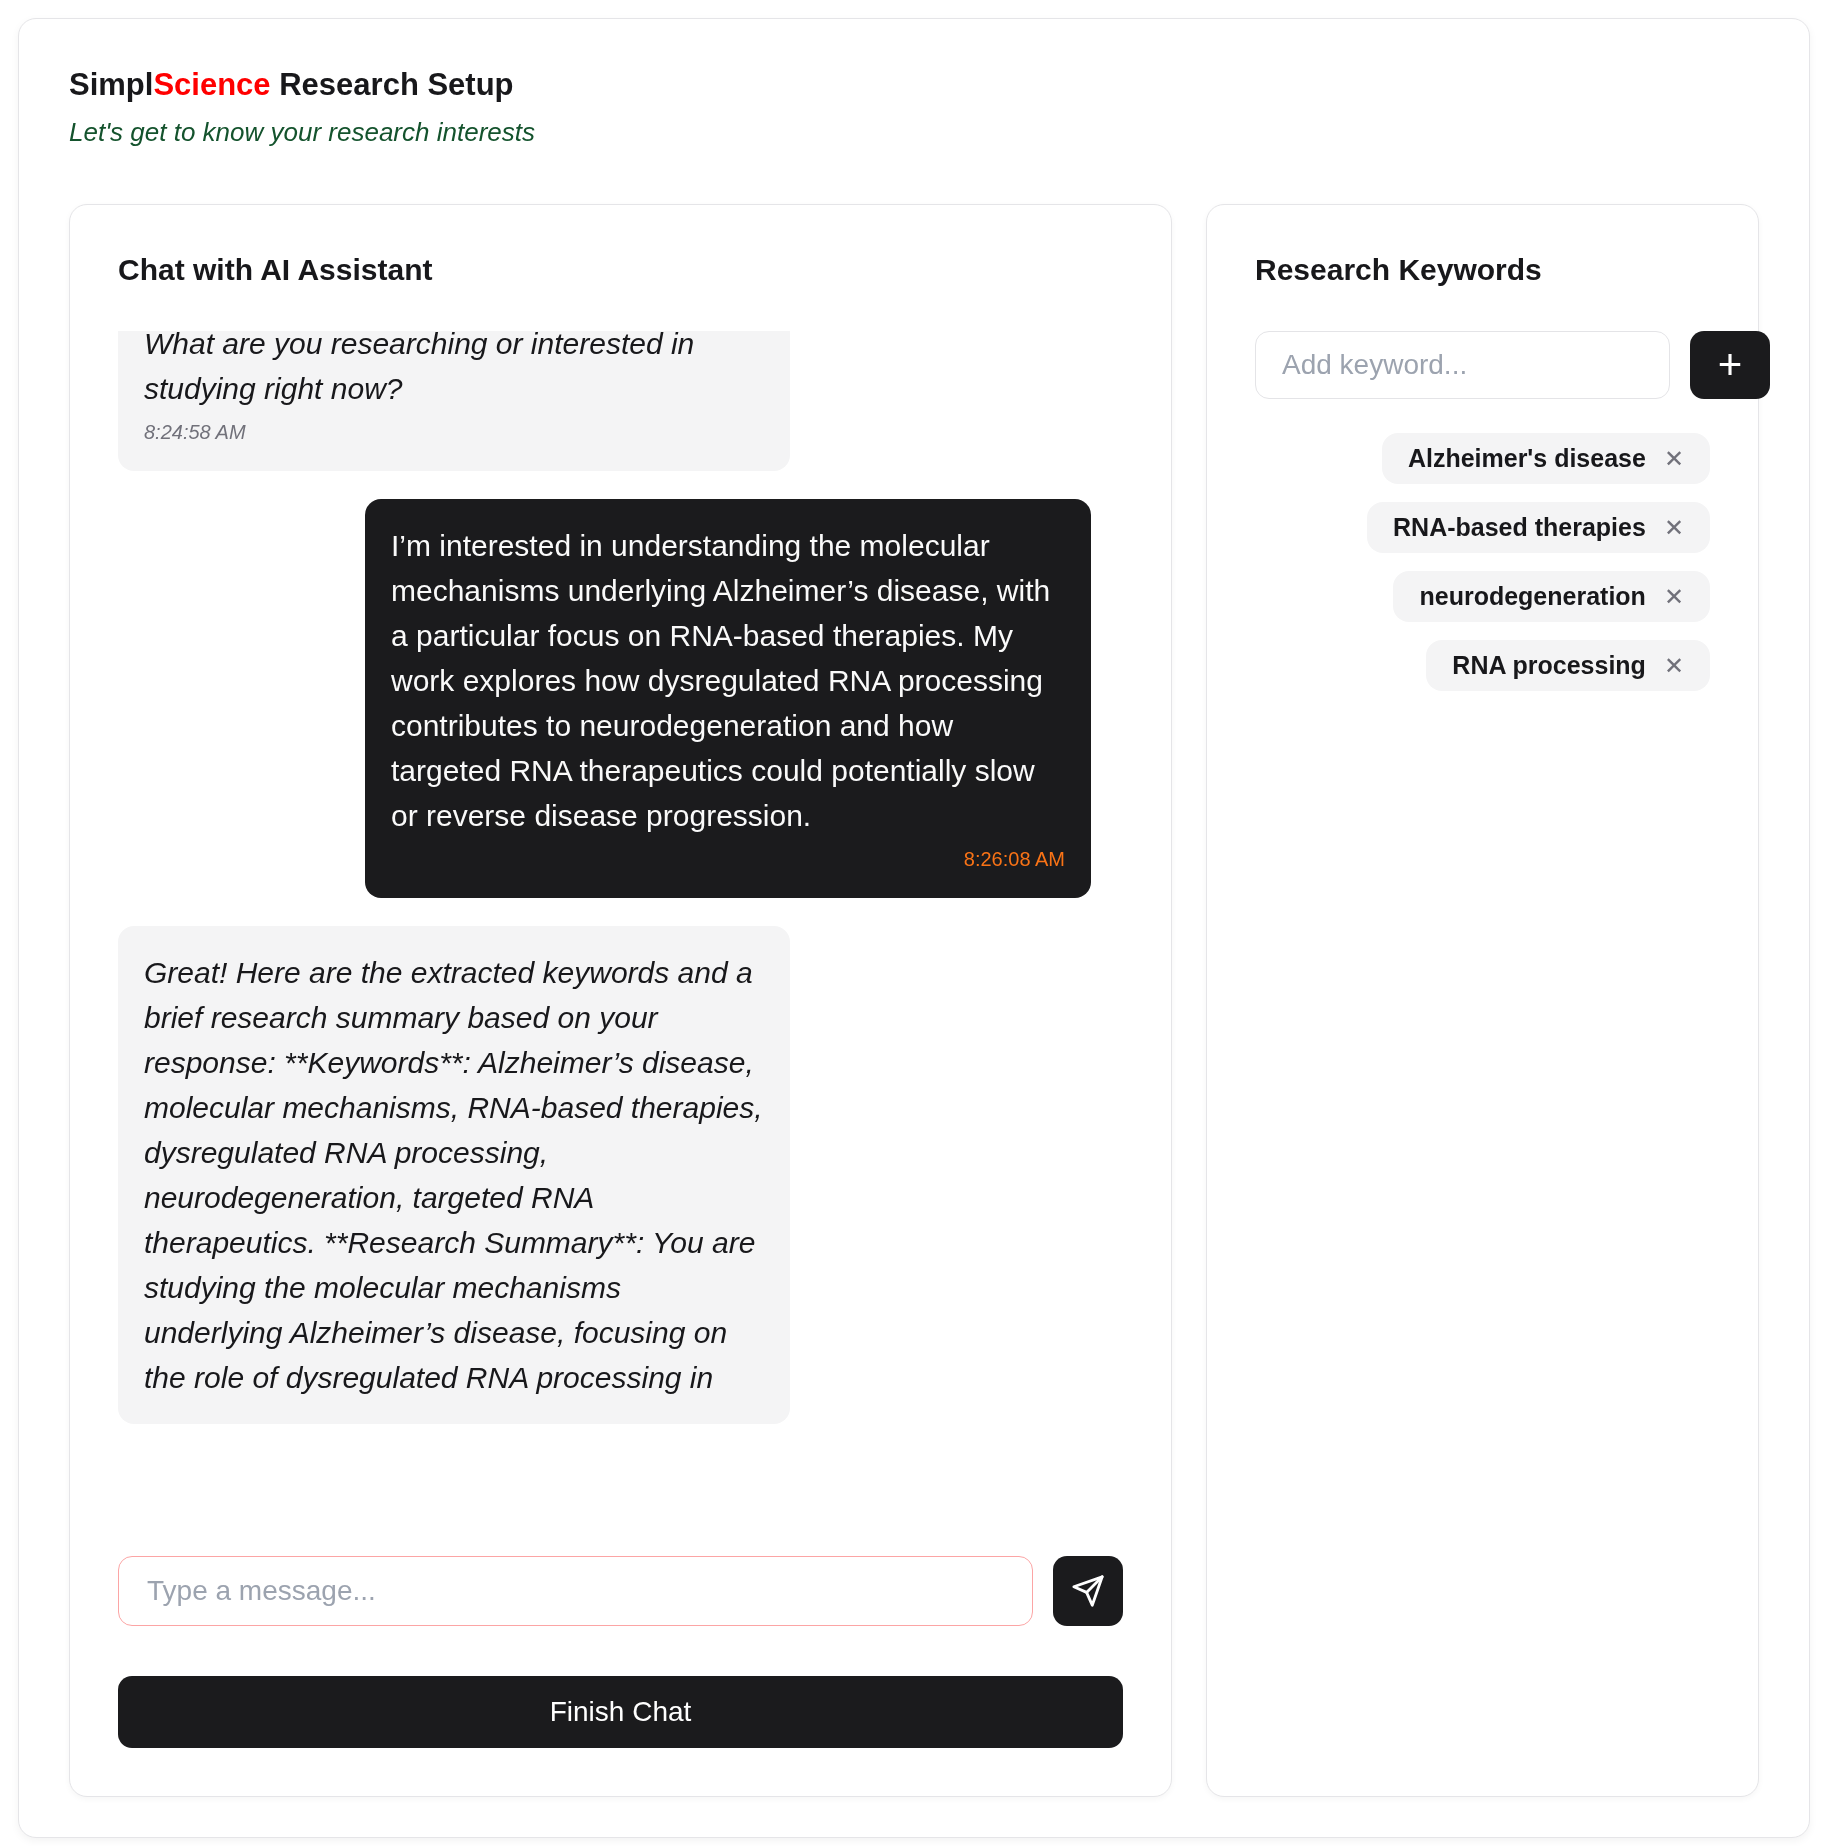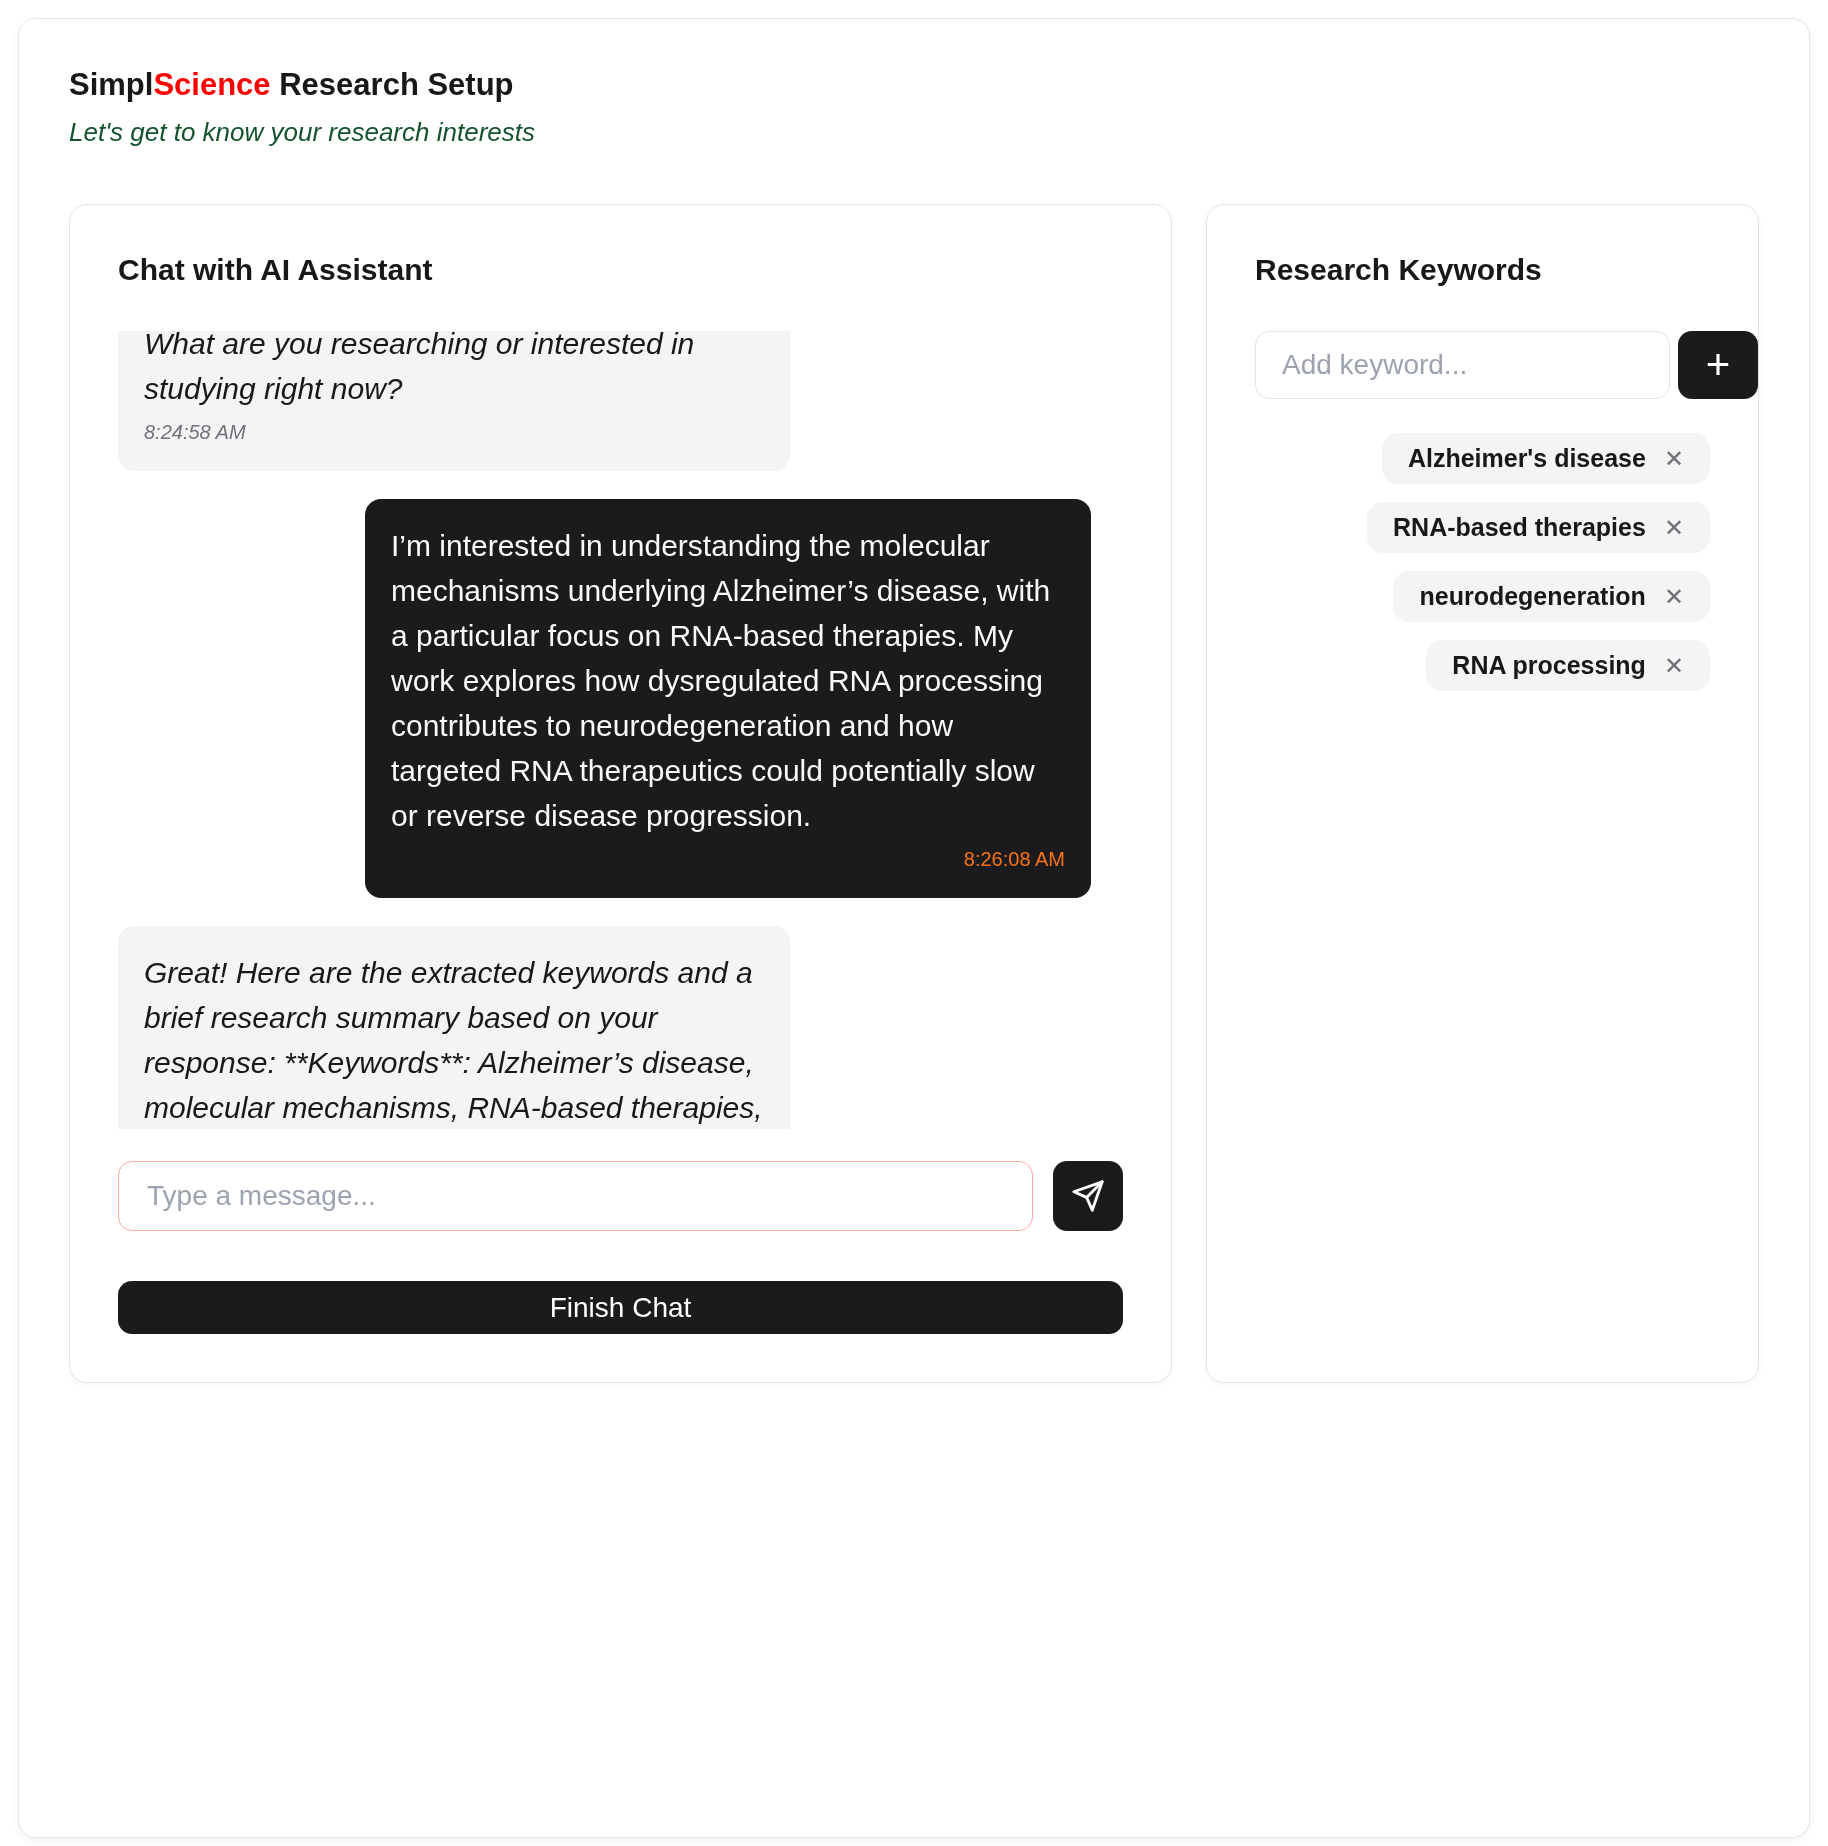--- a/index.html
+++ b/index.html
@@ -25,21 +25,21 @@
     display: grid;
     grid-template-columns: 1fr 553px;
     gap: 34px;
   }
 
   .panel {
     border: 1px solid #e5e5e8;
     border-radius: 18px;
     background: #fff;
     box-shadow: 0 2px 6px rgba(0,0,0,0.04);
-    height: 1179px;
+    height: 1593px;
     padding: 48px;
     display: flex;
     flex-direction: column;
   }
 
   .panel h2 { font-size: 30px; font-weight: 700; }
 
   
   .chat-panel h2 { margin-bottom: 44px; }
 
@@ -94,21 +94,21 @@
     height: 72px;
     background: #1b1b1d; color: #fff;
     border: none; border-radius: 14px;
     font-size: 28px;
     font-family: "Liberation Sans", sans-serif;
     cursor: pointer;
   }
 
   
   .keywords-panel h2 { margin-bottom: 44px; }
-  .kw-input-row { display: flex; gap: 8px; align-items: center; }
+  .kw-input-row { display: flex; gap: 20px; align-items: center; }
   .kw-input {
     flex: 1 1 auto;
     height: 68px;
     border: 1px solid #e4e4e7;
     border-radius: 14px;
     padding: 0 26px;
     font-size: 28px;
     font-family: "Liberation Sans", sans-serif;
     color: #18181b;
     outline: none;

